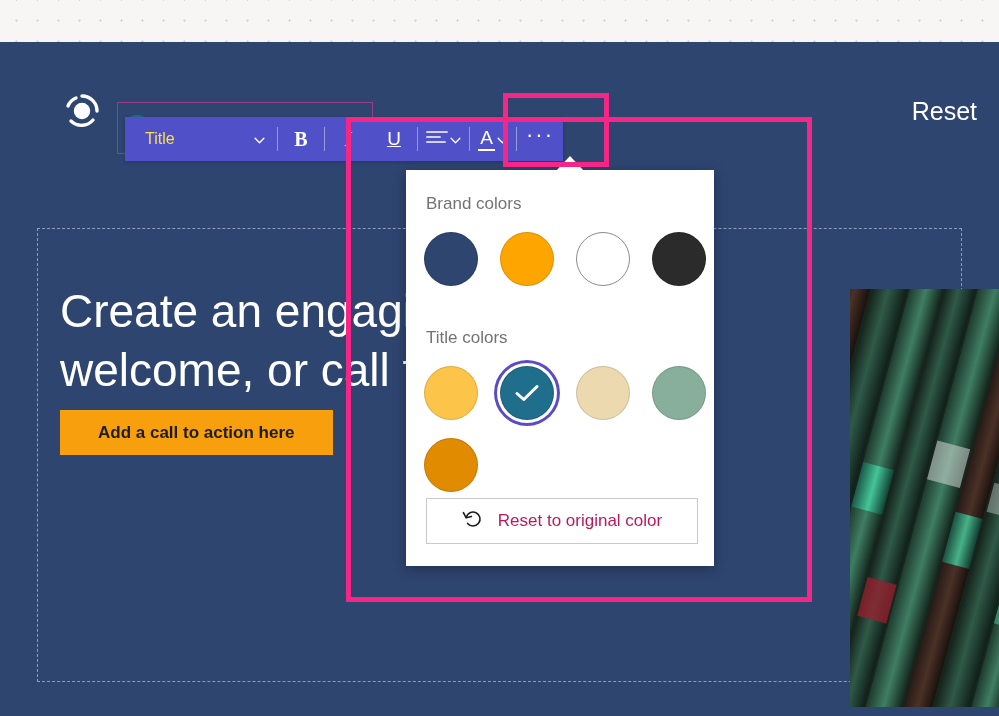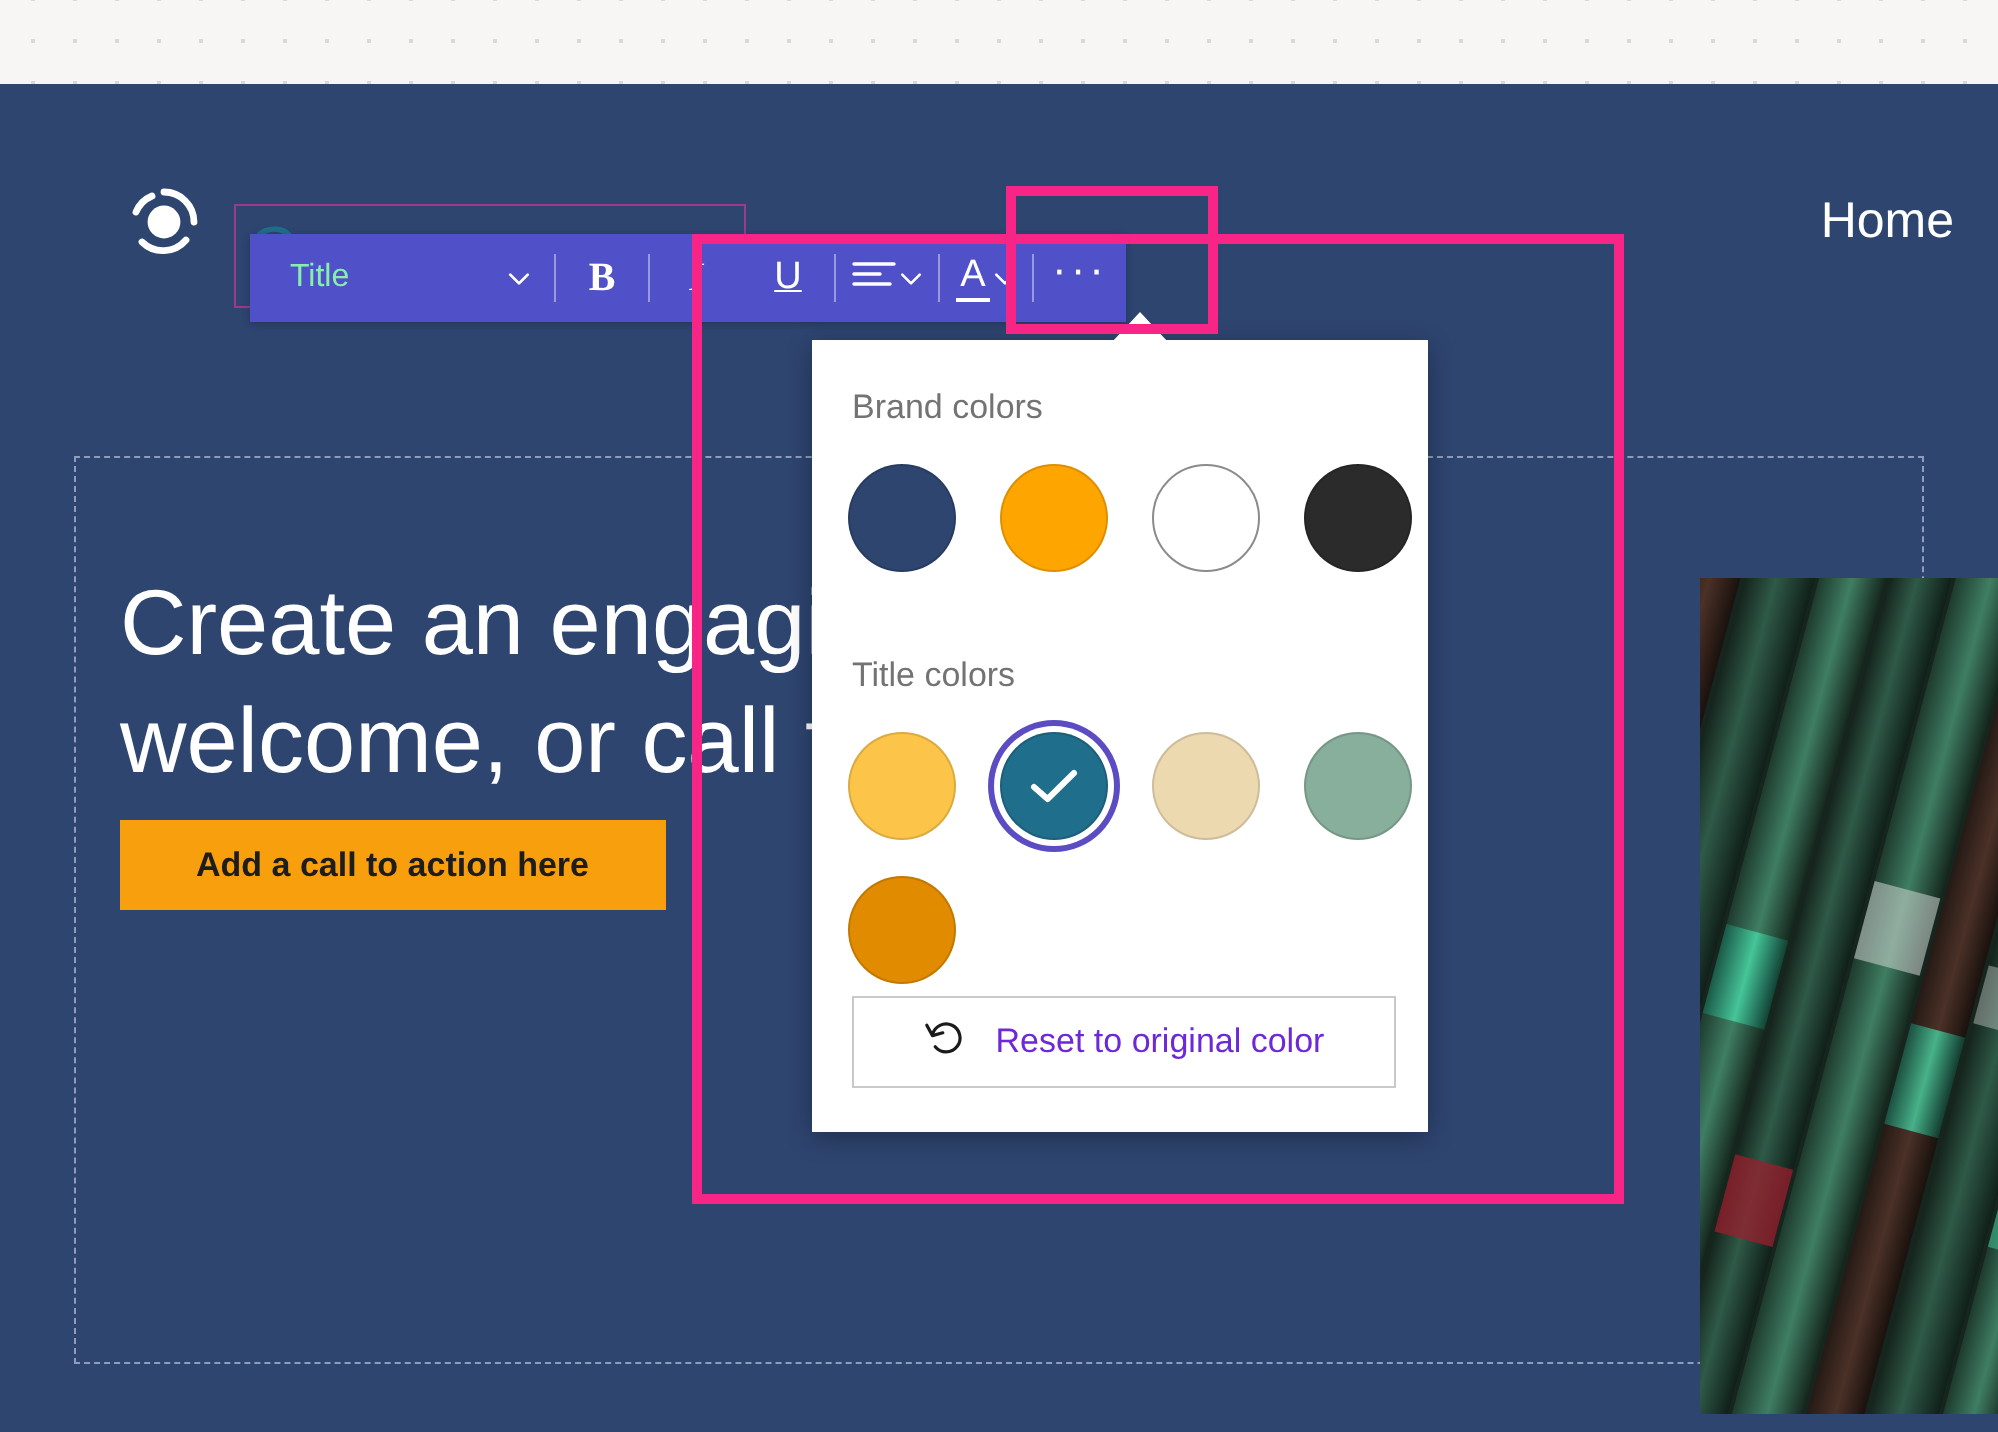--- a/index.html
+++ b/index.html
@@ -72,21 +72,21 @@
   
   .toolbar{
     position:absolute;left:125px;top:117px;height:44px;
     background:#5050c8;display:flex;align-items:center;
     z-index:40;
     box-shadow:0 1px 4px rgba(0,0,0,.22);
   }
   .tb-style{
     display:flex;align-items:center;justify-content:space-between;
     width:152px;height:44px;padding:0 12px 0 20px;box-sizing:border-box;
-    color:#86efac;font-size:16px;cursor:pointer;
+    color:#fde047;font-size:16px;cursor:pointer;
   }
   .tb-sep{width:1px;height:24px;background:rgba(255,255,255,.42);}
   .tb-btn{
     height:44px;min-width:46px;display:flex;align-items:center;justify-content:center;
     color:#fff;cursor:pointer;user-select:none;
   }
   .tb-btn.bold{font-weight:700;font-size:20px;font-family:"Liberation Serif",serif;}
   .tb-btn.ital{font-style:italic;font-size:20px;font-family:"Liberation Serif",serif;}
   .tb-btn.under{font-size:19px;text-decoration:underline;}
   .tb-btn.more{font-size:22px;letter-spacing:2px;padding-bottom:8px;}
@@ -128,21 +128,21 @@
   .swatch.selected{
     box-shadow:0 0 0 3px #ffffff, 0 0 0 6px #5b4cc4;
   }
   .swatch .check{
     position:absolute;inset:0;display:flex;align-items:center;justify-content:center;
   }
   .reset-btn{
     position:absolute;left:20px;top:328px;width:270px;height:44px;
     border:1px solid #c9c9c9;background:#fff;cursor:pointer;
     display:flex;align-items:center;justify-content:center;gap:14px;
-    font-family:"Liberation Sans", sans-serif;font-size:17px;color:#6d28d9;
+    font-family:"Liberation Sans", sans-serif;font-size:17px;color:#be185d;
   }
 
   
   .anno{position:absolute;border:5px solid #f72585;box-sizing:border-box;pointer-events:none;z-index:80;}
   .anno.big{left:346px;top:117px;width:466px;height:485px;}
   .anno.small{left:503px;top:93px;width:106px;height:74px;}
 </style>
 </head>
 <body>
 
@@ -159,21 +159,21 @@
         <path d="M5 14 A15 15 0 0 1 13 6" stroke="#ffffff" stroke-width="3.4" fill="none" stroke-linecap="round"></path>
         <circle cx="19" cy="19" r="8.2" fill="#ffffff"></circle>
       </svg>
     </span>
 
     <div class="company-name-wrap">
       <span class="company-name">Company name</span>
     </div>
 
     <nav class="nav">
-      <a href="#">Home</a>
+      <a href="#">Reset</a>
     </nav>
   </div>
 
   <div class="hero-outline"></div>
 
   <div class="hero-head">Create an engaging headline, welcome, or call to action</div>
 
   <button class="cta">Add a call to action here</button>
 
   <div class="hero-photo">

